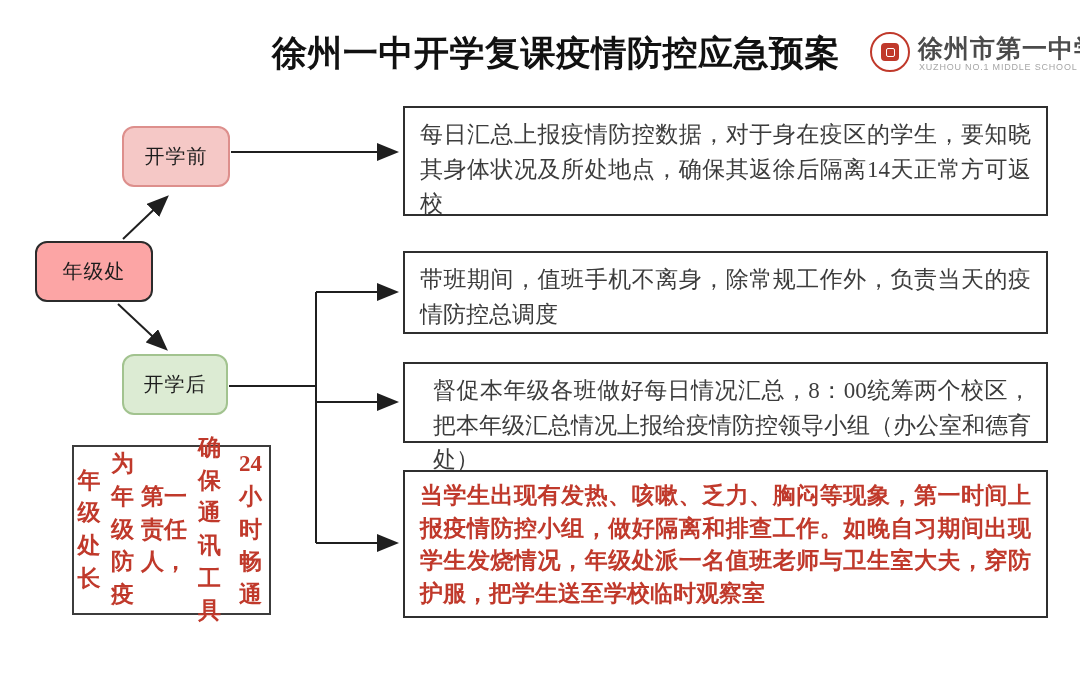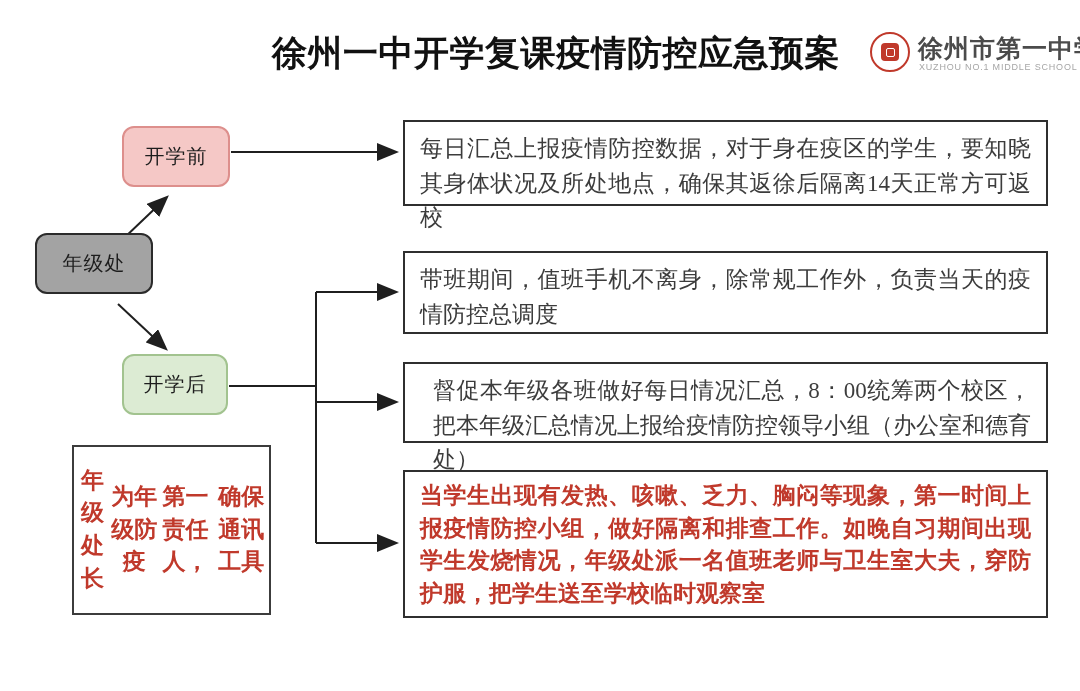--- a/index.html
+++ b/index.html
@@ -52,32 +52,32 @@
   svg.connectors{position:absolute;left:0;top:0;width:1080px;height:691px;pointer-events:none;}
   svg.connectors line{stroke:var(--line-color);stroke-width:2;}
 
   .flow-node{
     position:absolute;display:flex;align-items:center;justify-content:center;
     font-size:20px;color:#1d1d1d;border-radius:12px;border:2px solid;
     letter-spacing:1px;
   }
   .node-before{left:122px;top:126px;width:108px;height:61px;
     background:var(--before-box-fill);border-color:var(--before-box-border);}
-  .node-grade{left:35px;top:233px;width:118px;height:61px;
-    background:#a3a3a3;border-color:#2b2b2b;}
+  .node-grade{left:35px;top:241px;width:118px;height:61px;
+    background:#fca5a5;border-color:#2b2b2b;}
   .node-after{left:122px;top:354px;width:106px;height:61px;
     background:var(--after-box-fill);border-color:var(--after-box-border);}
 
   .detail-box{
     position:absolute;left:403px;width:645px;background:#fff;
     border:2px solid var(--box-border);
     font-size:23px;line-height:1.5;color:var(--body-text);
     padding:10px 15px;text-align:justify;
   }
-  .d1{top:120px;height:86px;}
+  .d1{top:106px;height:110px;}
   .d2{top:251px;height:83px;}
   .d3{top:362px;height:81px;padding-left:28px;}
   .d4{top:470px;height:148px;color:var(--alert-text);font-weight:600;
       line-height:1.42;padding:8px 15px;}
 
   .note-box{
     position:absolute;left:72px;top:445px;width:199px;height:170px;
     border:2px solid #3c3c3c;background:#fff;
     display:flex;flex-direction:row;align-items:center;justify-content:center;
     color:var(--alert-text);font-size:23px;font-weight:600;line-height:1.42;
@@ -130,15 +130,16 @@
 
   <div class="detail-box d3">督促本年级各班做好每日情况汇总，8：00统筹两个校区，把本年级汇总情况上报给疫情防控领导小组（办公室和德育处）</div>
 
   <div class="detail-box d4">当学生出现有发热、咳嗽、乏力、胸闷等现象，第一时间上报疫情防控小组，做好隔离和排查工作。如晚自习期间出现学生发烧情况，年级处派一名值班老师与卫生室大夫，穿防护服，把学生送至学校临时观察室</div>
 
   <div class="note-box">
     <div>年级处长</div>
     <div>为年级防疫</div>
     <div>第一责任人，</div>
     <div>确保通讯工具</div>
+    <div><span class="num">24</span><span>小时畅通</span></div>
   </div>
 
 </div>
 
 </body></html>

